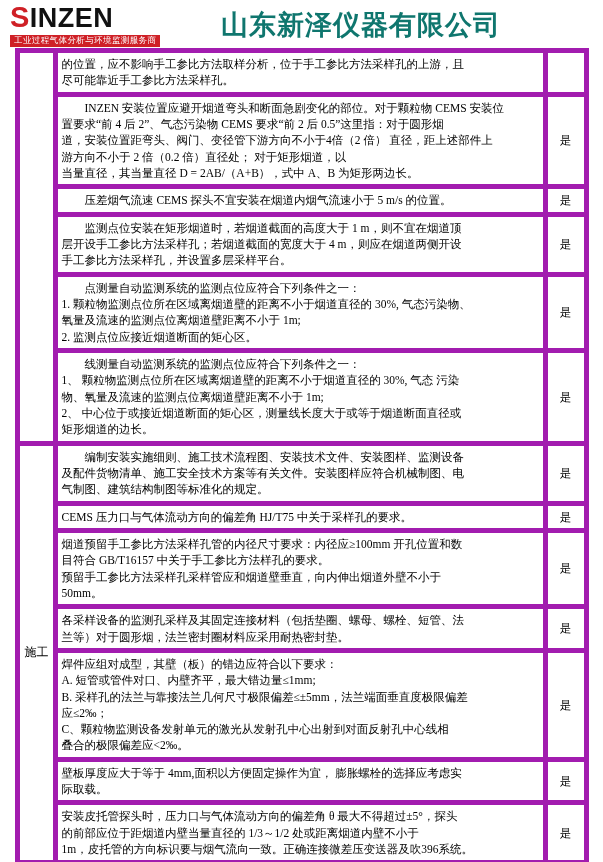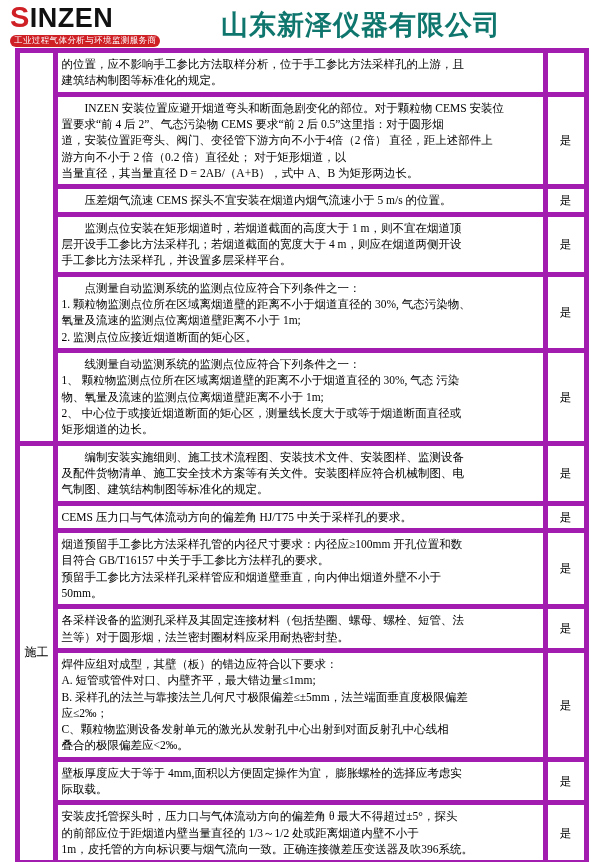--- a/index.html
+++ b/index.html
@@ -54,21 +54,20 @@
   .logo-bar {
     margin-top: 3px;
     background: #cf2026;
     color: #fff;
     font-family: "Liberation Sans", sans-serif;
     font-size: 8.5px;
     letter-spacing: 0.4px;
     padding: 1.5px 4px 2px 4px;
     white-space: nowrap;
     line-height: 1.1;
-    border-radius: 6px;
   }
   .company-name {
     font-family: "Liberation Sans", sans-serif;
     font-weight: bold;
     font-size: 27px;
     letter-spacing: 1px;
     color: #0f766e;
     margin-left: 15px;
     white-space: nowrap;
   }
@@ -129,21 +128,21 @@
     <colgroup>
       <col class="col-cat">
       <col class="col-body">
       <col class="col-flag">
     </colgroup>
     <tbody>
         <tr>
           <td class="cat" rowspan="6">&nbsp;</td>
           <td class="body">
             <span class="line noindent">的位置，应不影响手工参比方法取样分析，位于手工参比方法采样孔的上游，且</span>
-            <span class="line noindent">建筑结构制图等标准化的规定。</span>
+            <span class="line noindent">尽可能靠近手工参比方法采样孔。</span>
           </td>
           <td class="flag"></td>
         </tr>
         <tr>
           <td class="body">
             <span class="line indent">INZEN 安装位置应避开烟道弯头和断面急剧变化的部位。对于颗粒物 CEMS 安装位</span>
             <span class="line noindent">置要求“前 4 后 2”、气态污染物 CEMS 要求“前 2 后 0.5”这里指：对于圆形烟</span>
             <span class="line noindent">道，安装位置距弯头、阀门、变径管下游方向不小于4倍（2 倍） 直径，距上述部件上</span>
             <span class="line noindent">游方向不小于 2 倍（0.2 倍）直径处；  对于矩形烟道，以</span>
             <span class="line noindent">当量直径，其当量直径 D = 2AB/（A+B），式中 A、B 为矩形两边长。</span>

